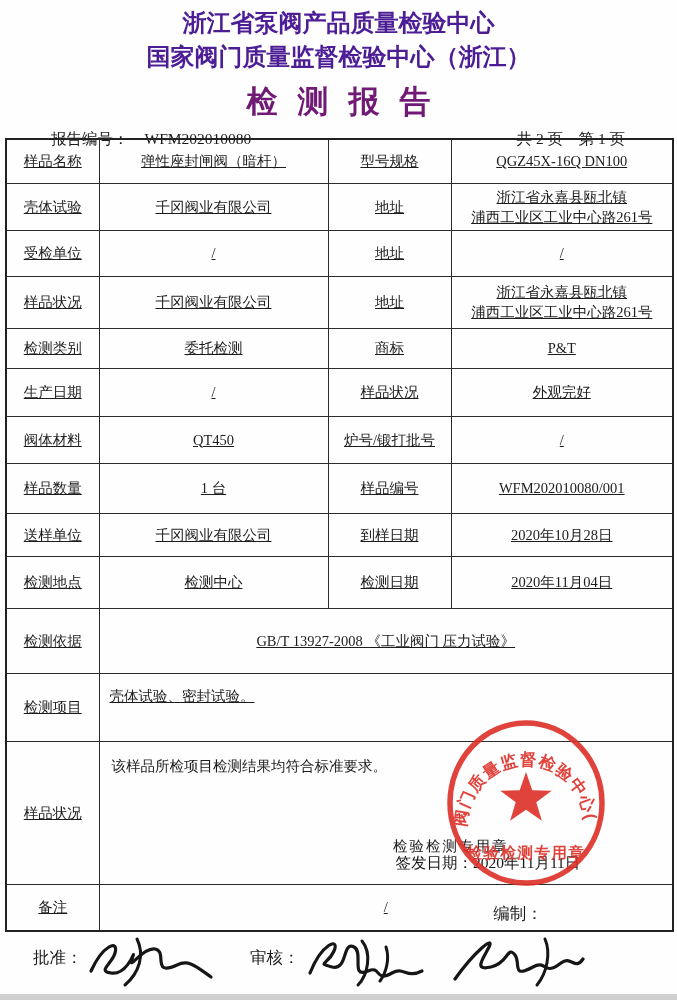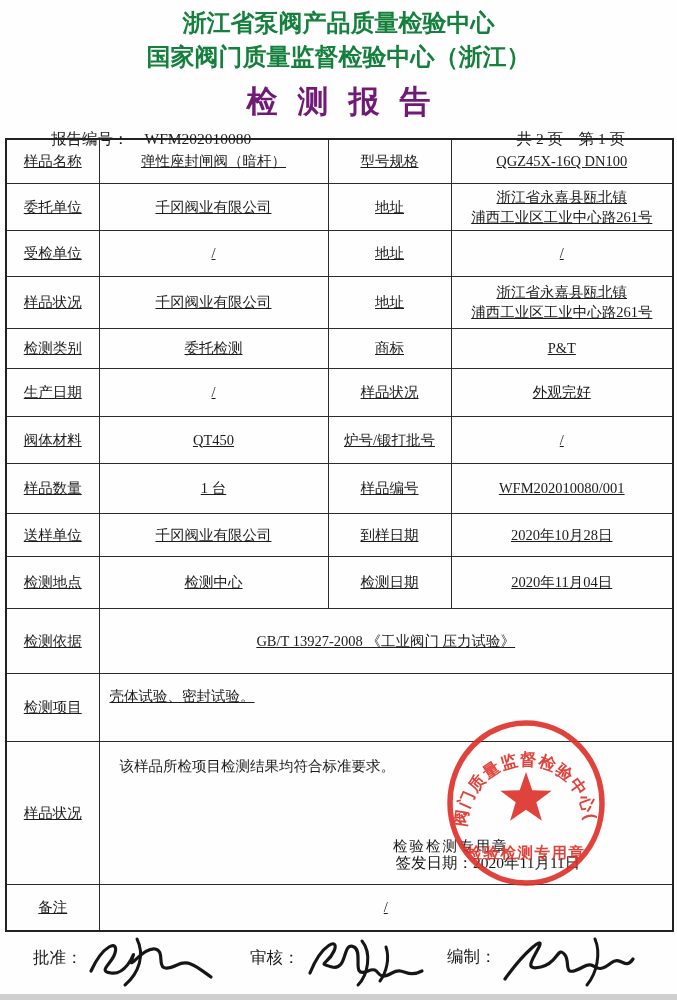--- a/index.html
+++ b/index.html
@@ -11,21 +11,21 @@
     color:#1b1b1b;
     overflow:hidden;
   }
   
   .org-title{
     text-align:center;
     font-family:"Liberation Sans", sans-serif;
     font-weight:700;
     font-size:24px;
     line-height:1.4;
-    color:#15803d;
+    color:#4c1d95;
   }
   .org-title.first{padding-top:6px;}
   .report-title{
     text-align:center;
     font-family:"Liberation Sans", sans-serif;
     font-weight:700;
     font-size:31px;
     letter-spacing:20px;
     padding-left:20px; 
     margin-top:8px;
@@ -55,21 +55,21 @@
     padding:2px 6px;
     text-align:center;
     vertical-align:middle;
     line-height:1.38;
     white-space:pre-line;
     overflow:hidden;
   }
   .report-table{border:2px solid #222;}
   td.wide-left{text-align:left;vertical-align:top;padding:12px 10px;}
   td.conclusion-cell{position:relative;text-align:left;vertical-align:top;padding:0;}
-  .conclusion-text{position:absolute;left:12px;top:14px;white-space:nowrap;margin-left:8px;}
+  .conclusion-text{position:absolute;left:12px;top:14px;white-space:nowrap;}
   .stamp-print{
     position:absolute;left:0;top:94px;width:100%;
     text-align:center;letter-spacing:2px;font-size:14.5px;color:#222;
   }
   .stamp-print-inner{margin-left:130px;}
   .issue-date{
     position:absolute;left:296px;top:110px;
     font-size:15.5px;color:#161616;white-space:nowrap;
   }
   
@@ -77,21 +77,21 @@
     position:absolute;left:444px;top:717px;
     width:164px;height:172px;
     pointer-events:none;
     opacity:.9;
   }
   
   .sign-row{position:absolute;left:0;top:938px;width:677px;height:60px;}
   .sign-group{position:absolute;bottom:9px;display:flex;align-items:center;}
   .sign-label{font-size:16.5px;padding-bottom:6px;white-space:nowrap;}
   .sig-svg{margin-left:2px;}
-  .g1{left:33px;} .g2{left:250px;} .g3{left:447px;}
+  .g1{left:33px;} .g2{left:250px;} .g3{left:447px;flex-direction:column;}
   .bottom-strip{
     position:absolute;left:0;bottom:0;width:677px;height:6px;
     background:#cfcfcf;
   }
 </style>
 </head>
 <body>
 
 <div class="page">
 
@@ -114,21 +114,21 @@
         <col style="width:222px">
       </colgroup>
     <tbody>
       <tr style="height:44px">
         <td>样品名称</td>
         <td>弹性座封闸阀（暗杆）</td>
         <td>型号规格</td>
         <td>QGZ45X-16Q DN100</td>
       </tr>
       <tr style="height:47px">
-        <td>委托单位</td>
+        <td>壳体试验</td>
         <td>千冈阀业有限公司</td>
         <td>地址</td>
         <td>浙江省永嘉县瓯北镇
 浦西工业区工业中心路261号</td>
       </tr>
       <tr style="height:46px">
         <td>受检单位</td>
         <td>/</td>
         <td>地址</td>
         <td>/</td>

